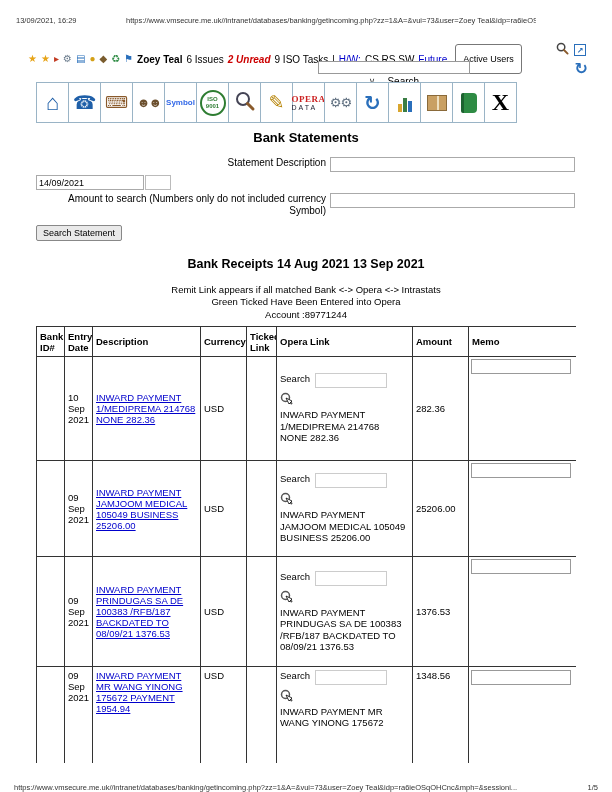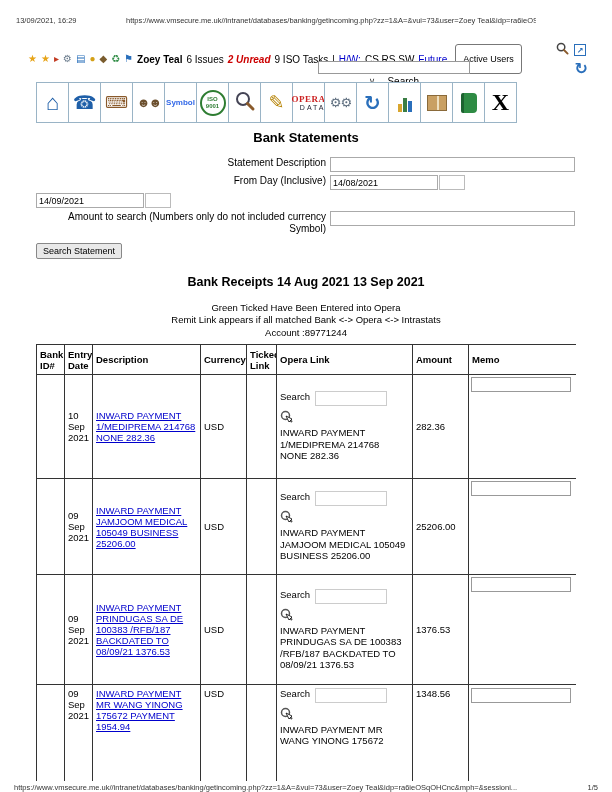--- a/index.html
+++ b/index.html
@@ -40,21 +40,21 @@
   .home { color:#1f5fa8; font-size:22px; }
   .phone { color:#1f5fa8; }
   .register { color:#8a5a2b; font-size:16px; }
   .people { color:#6b4f2e; font-size:13px; letter-spacing:-2px; }
   .pencil { color:#b8860b; }
   .gears { color:#5d6d7e; font-size:13px; letter-spacing:-1px; }
   .refresh { color:#2a6fbb; font-weight:bold; font-size:20px; }
   .exitx { font-family:"Liberation Serif","DejaVu Serif",serif; font-weight:bold; font-size:24px; }
   .google { font-size:8px; font-weight:bold; color:#3369e8; }
   .iso-badge { width:26px; height:26px; border:2px solid #2e7d32; border-radius:50%; display:flex; flex-direction:column; align-items:center; justify-content:center; font-size:6px; font-weight:bold; color:#2e7d32; line-height:1.1; }
-  .opera-badge { text-align:right; line-height:1; }
+  .opera-badge { text-align:left; line-height:1; }
   .opera-badge .op1 { font-family:"Liberation Serif","DejaVu Serif",serif; color:#cc2222; font-weight:bold; font-size:9px; letter-spacing:.5px; display:block; }
   .opera-badge .op2 { font-size:7px; color:#223; letter-spacing:2px; display:block; }
   .chart-icon { display:flex; align-items:flex-end; gap:1px; height:18px; }
   .chart-icon i { display:block; width:4px; }
   .chart-icon .b1 { height:8px; background:#d9a62e; }
   .chart-icon .b2 { height:14px; background:#3a7d44; }
   .chart-icon .b3 { height:11px; background:#2a6fbb; }
   .pkg-icon { width:20px; height:16px; background:#c9a063; border:1px solid #8a6a3a; position:relative; }
   .pkg-icon:before { content:""; position:absolute; left:9px; top:0; width:2px; height:100%; background:#efe0c0; }
   .book-icon { width:16px; height:20px; background:#2e8b44; border-radius:2px 4px 4px 2px; border-left:3px solid #1d6330; }
@@ -203,38 +203,33 @@
 
   <div class="main">
     <div class="h1">Bank Statements</div>
 
     <div class="form">
       <div class="frow">
         <span class="flabel">Statement Description</span>
         <input class="finput wide" style="">
       </div>
       <div class="frow">
-        <span class="flabel">From Day (Inclusive)</span>
-        <input class="finput date" value="14/08/2021" style="">
-        <span class="mini-box"></span>
-      </div>
-      <div class="frow">
         <input class="finput date" value="14/09/2021" style="">
         <span class="mini-box"></span>
       </div>
       <div class="frow">
         <span class="flabel">Amount to search (Numbers only do not included currency Symbol)</span>
         <input class="finput wide" style="">
       </div>
       <button class="btn">Search Statement</button>
     </div>
 
     <div class="h2">Bank Receipts 14 Aug 2021 13 Sep 2021</div>
+    <div class="note">Remit Link appears if all matched Bank &lt;-&gt; Opera &lt;-&gt; Intrastats</div>
     <div class="note">Green Ticked Have Been Entered into Opera</div>
-    <div class="note">Remit Link appears if all matched Bank &lt;-&gt; Opera &lt;-&gt; Intrastats</div>
     <div class="note">Account :89771244</div>
 
     <div class="table-clip">
       <table>
         <colgroup>
           <col style="width:28px">
             <col style="width:28px">
             <col style="width:108px">
             <col style="width:46px">
           <col style="width:30px">

